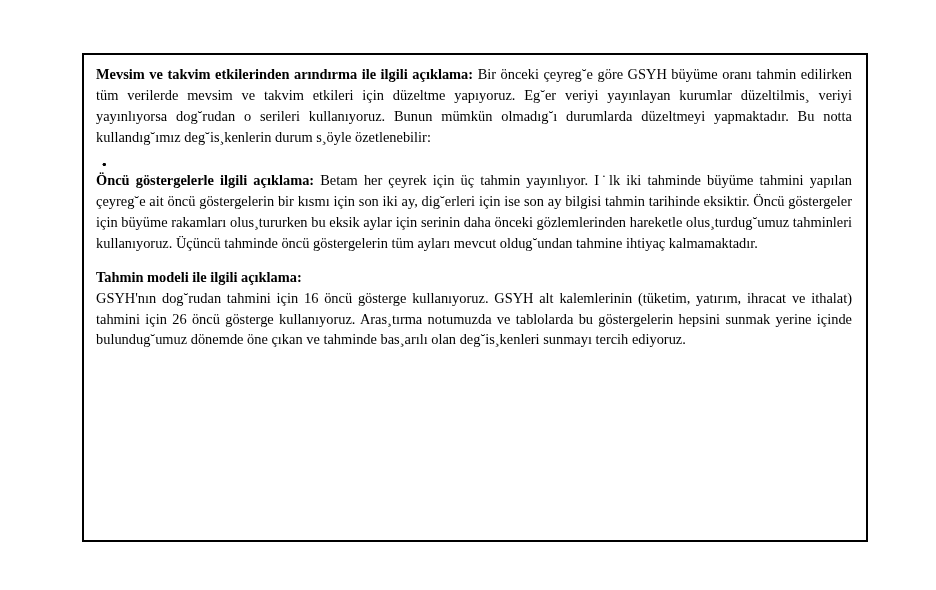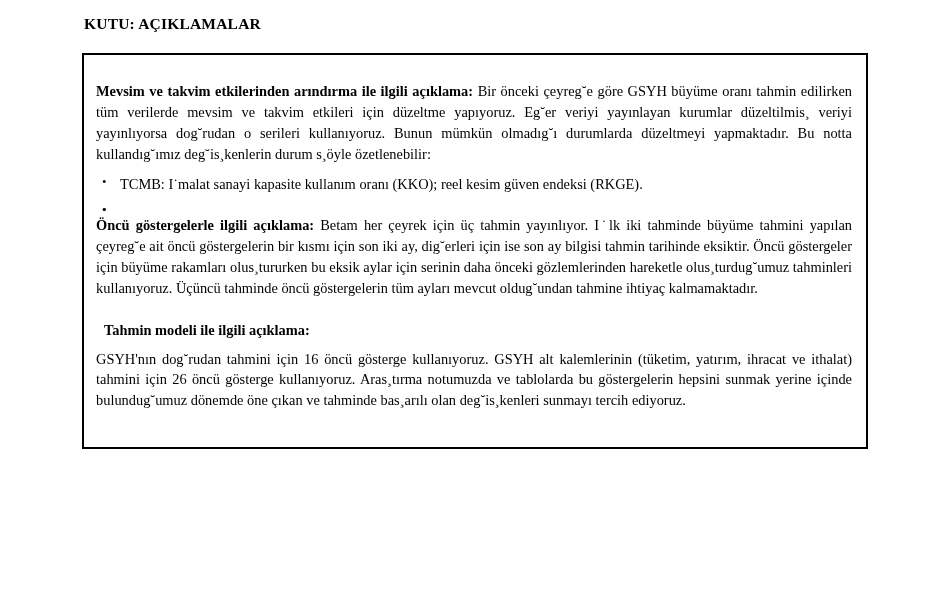--- a/index.html
+++ b/index.html
@@ -29,45 +29,45 @@
     font-size: 15.5px;
     font-weight: bold;
     letter-spacing: 0.2px;
     line-height: 1.2;
   }
   .box {
     position: absolute;
     left: 82px;
     top: 53px;
     width: 786px;
-    height: 396px;
+    height: 489px;
     box-sizing: border-box;
     border: 2.2px solid #000000;
-    padding: 26px 14px 8px 12px;
+    padding: 9px 14px 8px 12px;
   }
   .box-inner {
     font-size: 14.4px;
     line-height: 1.455;
     text-align: justify;
     text-justify: inter-word;
     hyphens: none;
   }
   .lead-label {
     font-weight: bold;
   }
   p.para {
     margin: 0;
     text-align: justify;
   }
   .blockgap {
     height: 13px;
   }
   .headline {
     font-weight: bold;
-    margin: 8px;
+    margin: 0;
     text-align: left;
   }
   ul.bullets {
     list-style: none;
     margin: 9px 0 0 0;
     padding: 0;
   }
   ul.bullets > li {
     position: relative;
     padding-left: 24px;
@@ -83,30 +83,29 @@
     top: -0.5px;
     font-size: 13px;
     line-height: inherit;
   }
 </style>
 </head>
 <body>
 
 <div class="page">
 
-  <div class="page-title">KUTU: AÇIKLAMALAR</div>
 
   <div class="box">
     <div class="box-inner">
 
       <div>
         <p class="para"><span class="lead-label">Mevsim ve takvim etkilerinden arındırma ile ilgili açıklama:</span> <span>Bir önceki çeyreg˘e göre GSYH büyüme oranı tahmin edilirken tüm verilerde mevsim ve takvim etkileri için düzeltme yapıyoruz. Eg˘er veriyi yayınlayan kurumlar düzeltilmis¸ veriyi yayınlıyorsa dog˘rudan o serileri kullanıyoruz. Bunun mümkün olmadıg˘ı durumlarda düzeltmeyi yapmaktadır. Bu notta kullandıg˘ımız deg˘is¸kenlerin durum s¸öyle özetlenebilir:</span></p>
 
         <ul class="bullets">
-          <li><span class="dot">•</span><span>TCMB: I˙malat sanayi kapasite kullanım oranı (KKO); reel kesim güven endeksi (RKGE).</span></li>
+          <li><span class="dot">•</span></li>
           <li><span class="dot">•</span></li>
           <li><span class="dot">•</span></li>
         </ul>
       </div>
 
       <div class="blockgap"></div>
 
       <div>
         <p class="para"><span class="lead-label">Öncü göstergelerle ilgili açıklama:</span> <span>Betam her çeyrek için üç tahmin yayınlıyor. I˙lk iki tahminde büyüme tahmini yapılan çeyreg˘e ait öncü göstergelerin bir kısmı için son iki ay, dig˘erleri için ise son ay bilgisi tahmin tarihinde eksiktir. Öncü göstergeler için büyüme rakamları olus¸tururken bu eksik aylar için serinin daha önceki gözlemlerinden hareketle olus¸turdug˘umuz tahminleri kullanıyoruz. Üçüncü tahminde öncü göstergelerin tüm ayları mevcut oldug˘undan tahmine ihtiyaç kalmamaktadır.</span></p>
       </div>

